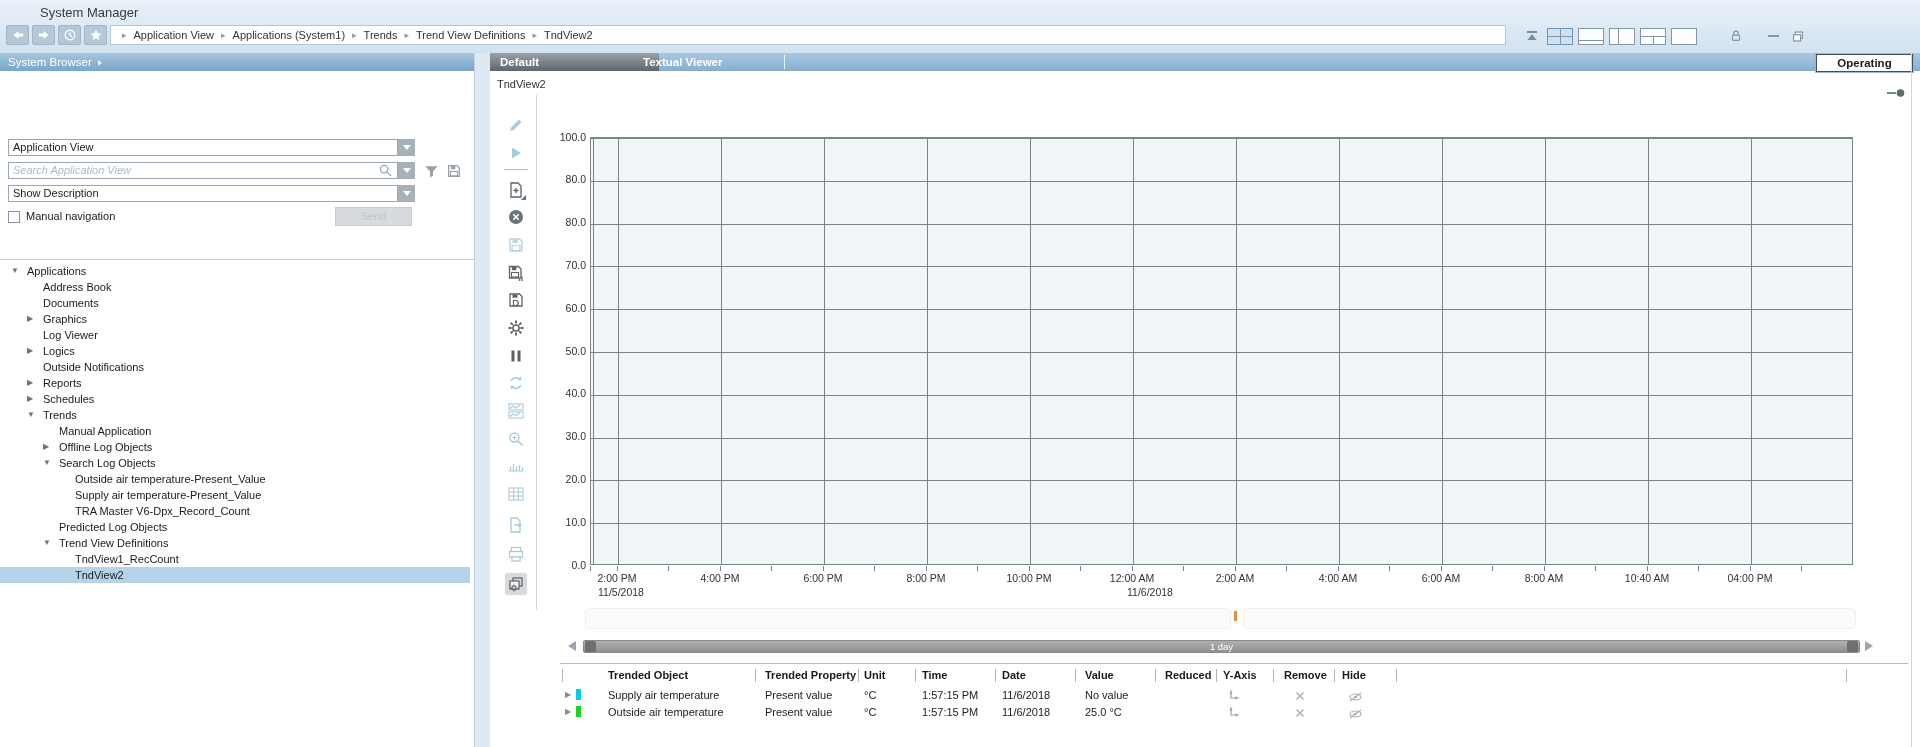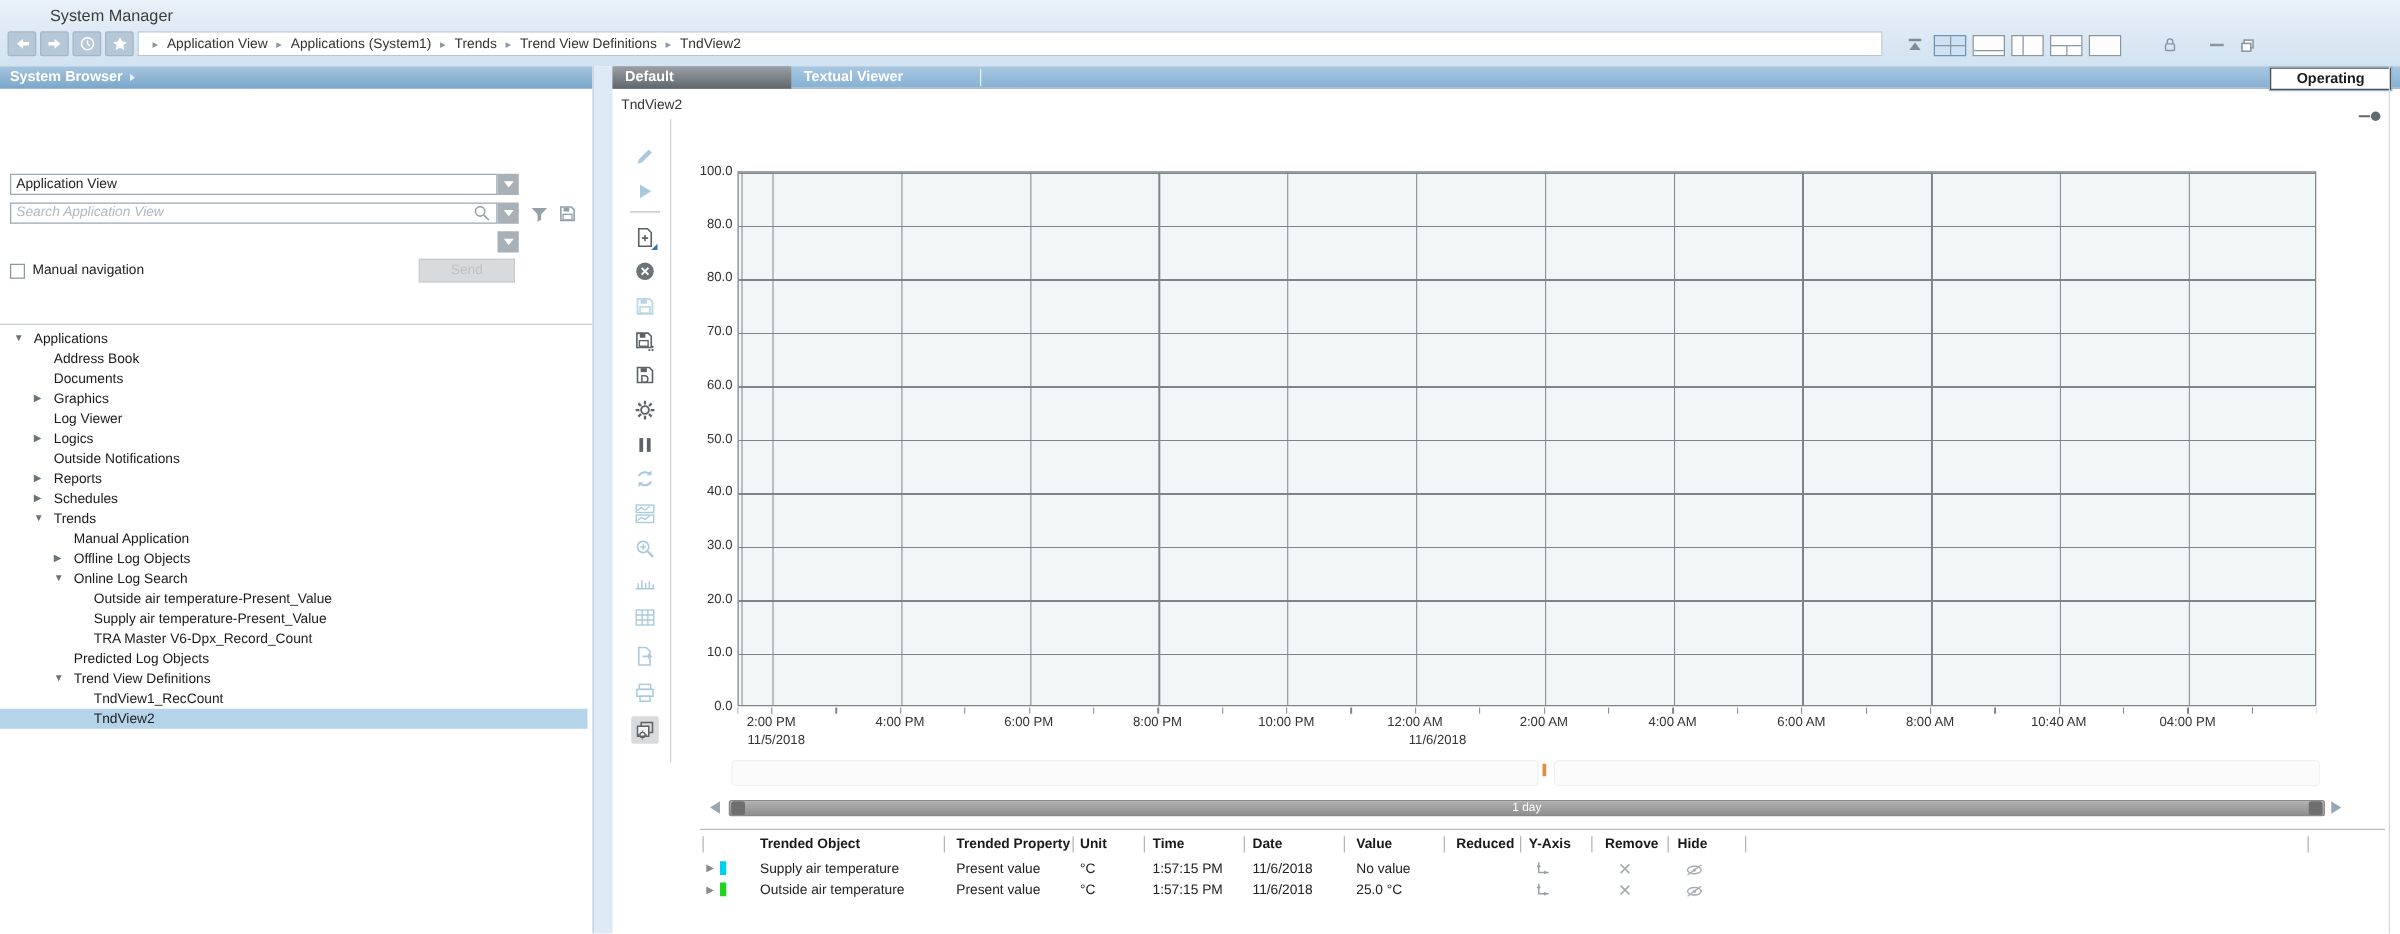--- a/index.html
+++ b/index.html
@@ -22,21 +22,21 @@
   .minbar{width:11px;height:2px;background:#8796a5}
 
   
   .navrow{position:absolute;left:0;top:24px;width:1920px;height:26px}
   .navbtn{position:absolute;top:1px;width:23px;height:20px;background:#b6c7d8;border:1px solid #a3b5c7;border-radius:2px;display:flex;align-items:center;justify-content:center}
   .crumbbar{position:absolute;left:110px;top:1px;width:1396px;height:20px;background:#fff;border:1px solid #b7c6d4;display:flex;align-items:center;padding-left:4px}
   .crumb{display:flex;align-items:center;color:#333;cursor:default}
   .crumb::before{content:"\25B8";color:#8a98a6;font-size:9px;margin:0 7px}
   
   .browser{position:absolute;left:0;top:53px;width:474px;height:694px;background:#fff}
-  .browser-h{position:absolute;left:0;top:0;width:474px;height:18px;background:linear-gradient(#a6c5de,#7aa6ca);color:#fff;font-weight:bold;font-size:11.5px;line-height:18px;padding-left:8px}
+  .browser-h{position:absolute;left:0;top:0;width:474px;height:18px;background:linear-gradient(#a6c5de,#7aa6ca);color:#fff;font-weight:normal;font-size:11.5px;line-height:18px;padding-left:8px}
   .browser-h .chv{display:inline-block;margin-left:6px;width:0;height:0;border-left:4px solid #e8f1f8;border-top:3px solid transparent;border-bottom:3px solid transparent}
   .field{position:absolute;left:8px;width:390px;height:17px;border:1px solid #9aa8b5;background:#fff;font-size:11px;line-height:15px;padding:0 4px;color:#222}
   .dropbtn{position:absolute;left:398px;width:17px;height:17px;background:#a9b1b8;display:flex;align-items:center;justify-content:center}
   .dropbtn i{width:0;height:0;border-top:5px solid #fff;border-left:4px solid transparent;border-right:4px solid transparent}
   .ph{color:#b0b8be;font-style:italic}
   .cb{position:absolute;left:8px;top:158px;width:12px;height:12px;border:1px solid #8a97a2;background:#fff}
   .cbl{position:absolute;left:26px;top:157px}
   .sendbtn{position:absolute;left:335px;top:154px;width:77px;height:19px;background:#d8dbdd;border:1px solid #c8cccf;color:#bfc3c6;text-align:center;line-height:17px}
   .psep{position:absolute;left:0;top:206px;width:474px;height:1px;background:#c6cfd8}
   .tree{position:absolute;left:0;top:210px;width:474px}
@@ -199,20 +199,21 @@
         </svg>
     </span>
     <span class="abs" style="left:446px;top:110px">
       <svg width="16" height="16" viewBox="0 0 18 18">
           <path d="M3 3h9.5L15 5.5V15H3z" fill="none" stroke="#93a0a8" stroke-width="1.4"></path>
           <rect x="5.5" y="3.5" width="5" height="3.5" fill="#93a0a8"></rect>
           <rect x="5" y="9.5" width="8" height="5" fill="none" stroke="#93a0a8" stroke-width="1.2"></rect>
         </svg>
     </span>
 
+    <div class="field" style="top:132px">Show Description</div>
     <span class="dropbtn" style="top:132px">
         <i></i>
       </span>
 
     <span class="cb"></span>
     <span class="cbl">Manual navigation</span>
     <span class="sendbtn">Send</span>
     <div class="psep"></div>
 
     <div class="tree">
@@ -260,21 +261,21 @@
         <div class="trow-i" style="--i: 10; --lvl: 2;">
         <span class="tw"></span>
         <span class="tl">Manual Application</span>
       </div>
         <div class="trow-i" style="--i: 11; --lvl: 2;">
         <span class="tw">▶</span>
         <span class="tl">Offline Log Objects</span>
       </div>
         <div class="trow-i" style="--i: 12; --lvl: 2;">
         <span class="tw">▼</span>
-        <span class="tl">Online Log Search</span>
+        <span class="tl">Search Log Objects</span>
       </div>
         <div class="trow-i" style="--i: 13; --lvl: 3;">
         <span class="tw"></span>
         <span class="tl">Outside air temperature-Present_Value</span>
       </div>
         <div class="trow-i" style="--i: 14; --lvl: 3;">
         <span class="tw"></span>
         <span class="tl">Supply air temperature-Present_Value</span>
       </div>
         <div class="trow-i" style="--i: 15; --lvl: 3;">
@@ -295,21 +296,21 @@
       </div>
         <div class="trow-i selected" style="--i: 19; --lvl: 3;">
         <span class="tw"></span>
         <span class="tl">TndView2</span>
       </div>
       </div>
   </div>
   <div class="splitter"></div>
 
   <div class="tabbar">
-    <div class="tab active" style="left:0;width:143px">Default</div>
+    <div class="tab active" style="left:0;width:169px">Default</div>
     <div class="tab" style="left:143px;width:132px">Textual Viewer</div>
     <div class="tabsep"></div>
   </div>
   <div class="operating">Operating</div>
   <div class="rightline"></div>
 
   <div class="viewname">TndView2</div>
   <span class="pin">
     <svg width="20" height="10" viewBox="0 0 20 10">
         <path d="M1 5h9" stroke="#5f6a70" stroke-width="1.6"></path>

